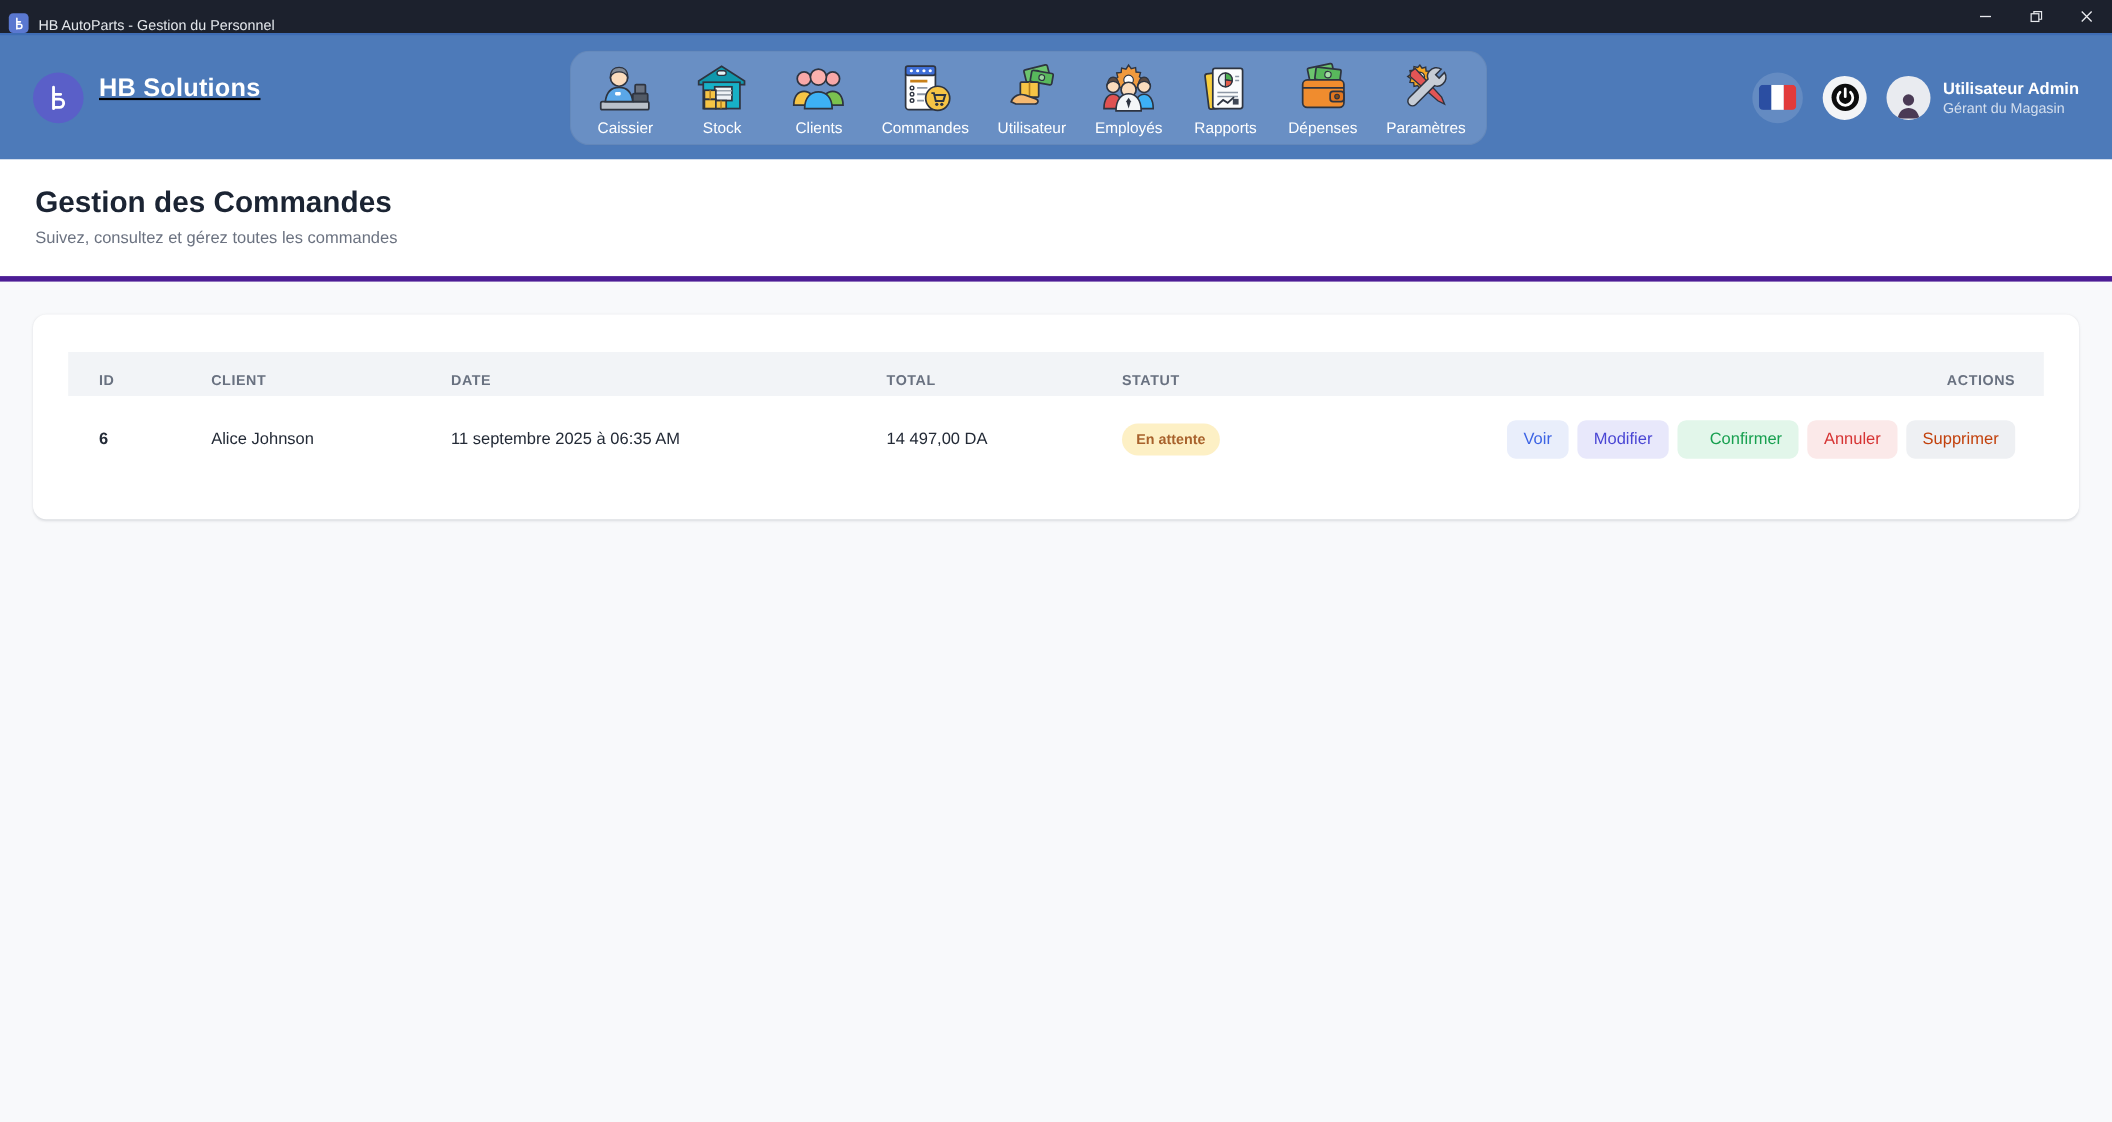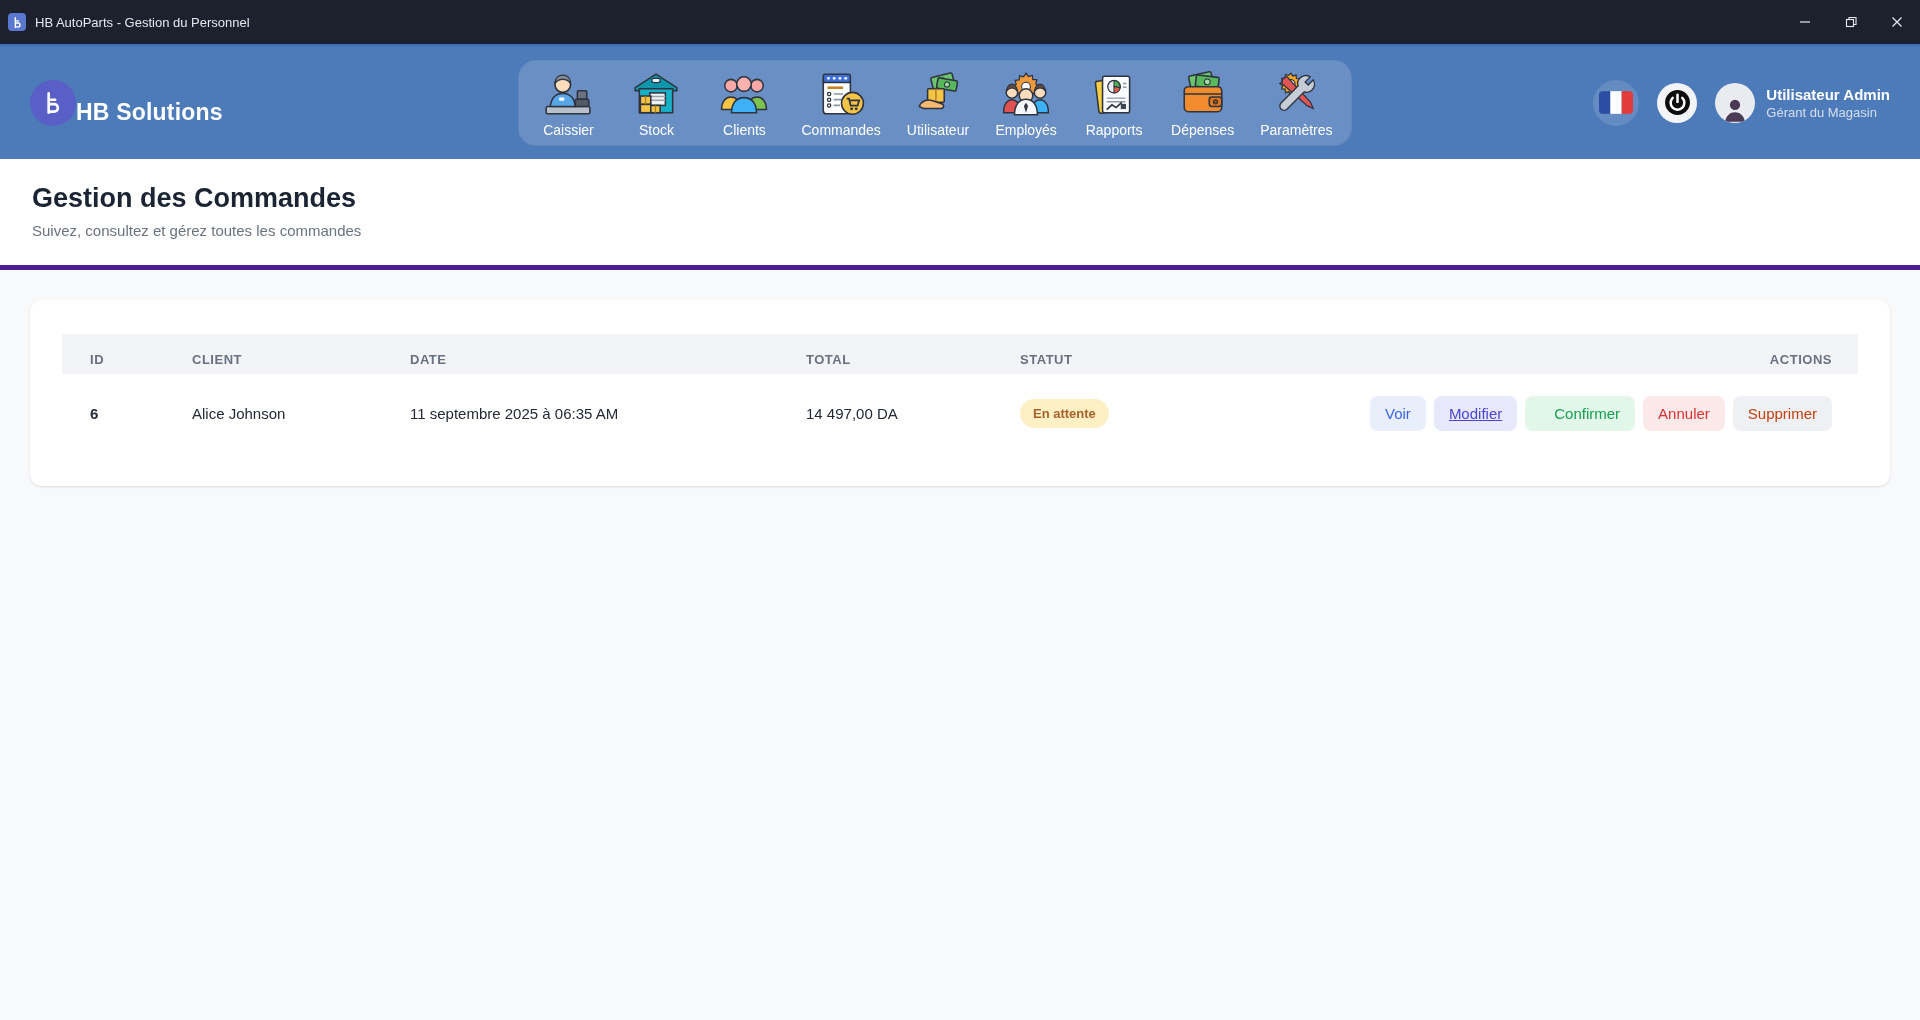--- a/index.html
+++ b/index.html
@@ -1,30 +1,30 @@
 <!DOCTYPE html>
 <html><head>
 <meta charset="utf-8">
 <style>
   * { box-sizing: border-box; margin: 0; padding: 0; }
   html,body { width:1920px; height:1020px; overflow:hidden; }
   body { font-family:"Liberation Sans", sans-serif; background:#f8f9fb; }
 
   
-  .titlebar { height:44px; background:#1c212d; display:flex; align-items:center; color:#e8eaee; }
+  .titlebar { height:30px; background:#1c212d; display:flex; align-items:flex-end; color:#e8eaee; }
   .app-icon { width:18px; height:18px; border-radius:4px; background:#5a78d0; margin-left:8px;
               display:flex; align-items:center; justify-content:center; }
   .tb-title { font-size:13px; margin-left:9px; color:#e4e7ec; }
   .tb-spacer { flex:1; }
   .tb-btn { width:46px; height:30px; display:flex; align-items:center; justify-content:center; cursor:default; }
 
   
   .header { height:115px; background:#4d7ab9; display:flex; align-items:center; padding:0 30px;
             border-top:2px solid #3f6db5; }
-  .brand { display:flex; align-items:flex-end; min-width:250px; }
+  .brand { display:flex; align-items:flex-start; gap:14px; min-width:250px;text-decoration:underline; }
   .brand-logo { width:46px; height:46px; border-radius:50%; background:#5a5fc8;
                 display:flex; align-items:center; justify-content:center; }
   .brand-name { color:#fff; font-size:23px; font-weight:bold; letter-spacing:.2px; }
 
   .nav { margin:0 auto; background:rgba(255,255,255,0.16); border:1px solid rgba(0,0,0,0.05);
          border-radius:18px; padding:9px 18px 7px; display:flex; gap:26px; }
   .nav-item { display:flex; flex-direction:column; align-items:center; gap:2px; min-width:62px; cursor:pointer; }
   .nav-icon { width:50px; height:50px; }
   .nav-icon svg { width:50px; height:50px; display:block; }
   .nav-label { color:#fff; font-size:14px; white-space:nowrap; }
@@ -55,21 +55,21 @@
   .th { font-size:13px; font-weight:bold; color:#697180; letter-spacing:.04em; padding-left:28px; white-space:nowrap;margin-top:10px; }
   .th.col-actions { justify-self:end; padding-left:0; padding-right:26px; }
   .trow { height:78px; font-size:15px; color:#232a36; }
   .td { padding-left:28px; white-space:nowrap; }
   .td.cell-id { font-weight:bold; }
   .badge { display:inline-block; font-size:13px; font-weight:bold; padding:7px 13px; border-radius:999px; }
   .badge-pending { background:#fdf0c5; color:#a8622c; }
   .td.cell-actions { justify-self:end; display:flex; gap:8px; padding-left:0; padding-right:26px; }
   .btn { border:none; font-family:inherit; font-size:15px; padding:9px 15px; border-radius:8px; cursor:pointer; white-space:nowrap; }
   .btn-view    { background:#e9eefb; color:#3c63e4; }
-  .btn-edit    { background:#e8e8fb; color:#4a46d4;text-decoration:underline; }
+  .btn-edit    { background:#e8e8fb; color:#4a46d4; }
   .btn-confirm { background:#e2f6ea; color:#18a050;padding-left:29px; }
   .btn-cancel  { background:#fbe9e9; color:#d63333; }
   .btn-delete  { background:#eef0f3; color:#c2410c; }
 </style>
 <title>HB AutoParts - Gestion du Personnel</title></head>
 <body>
 
 <div class="titlebar">
   <div class="app-icon">
     <svg width="13" height="13" viewBox="0 0 24 24">

